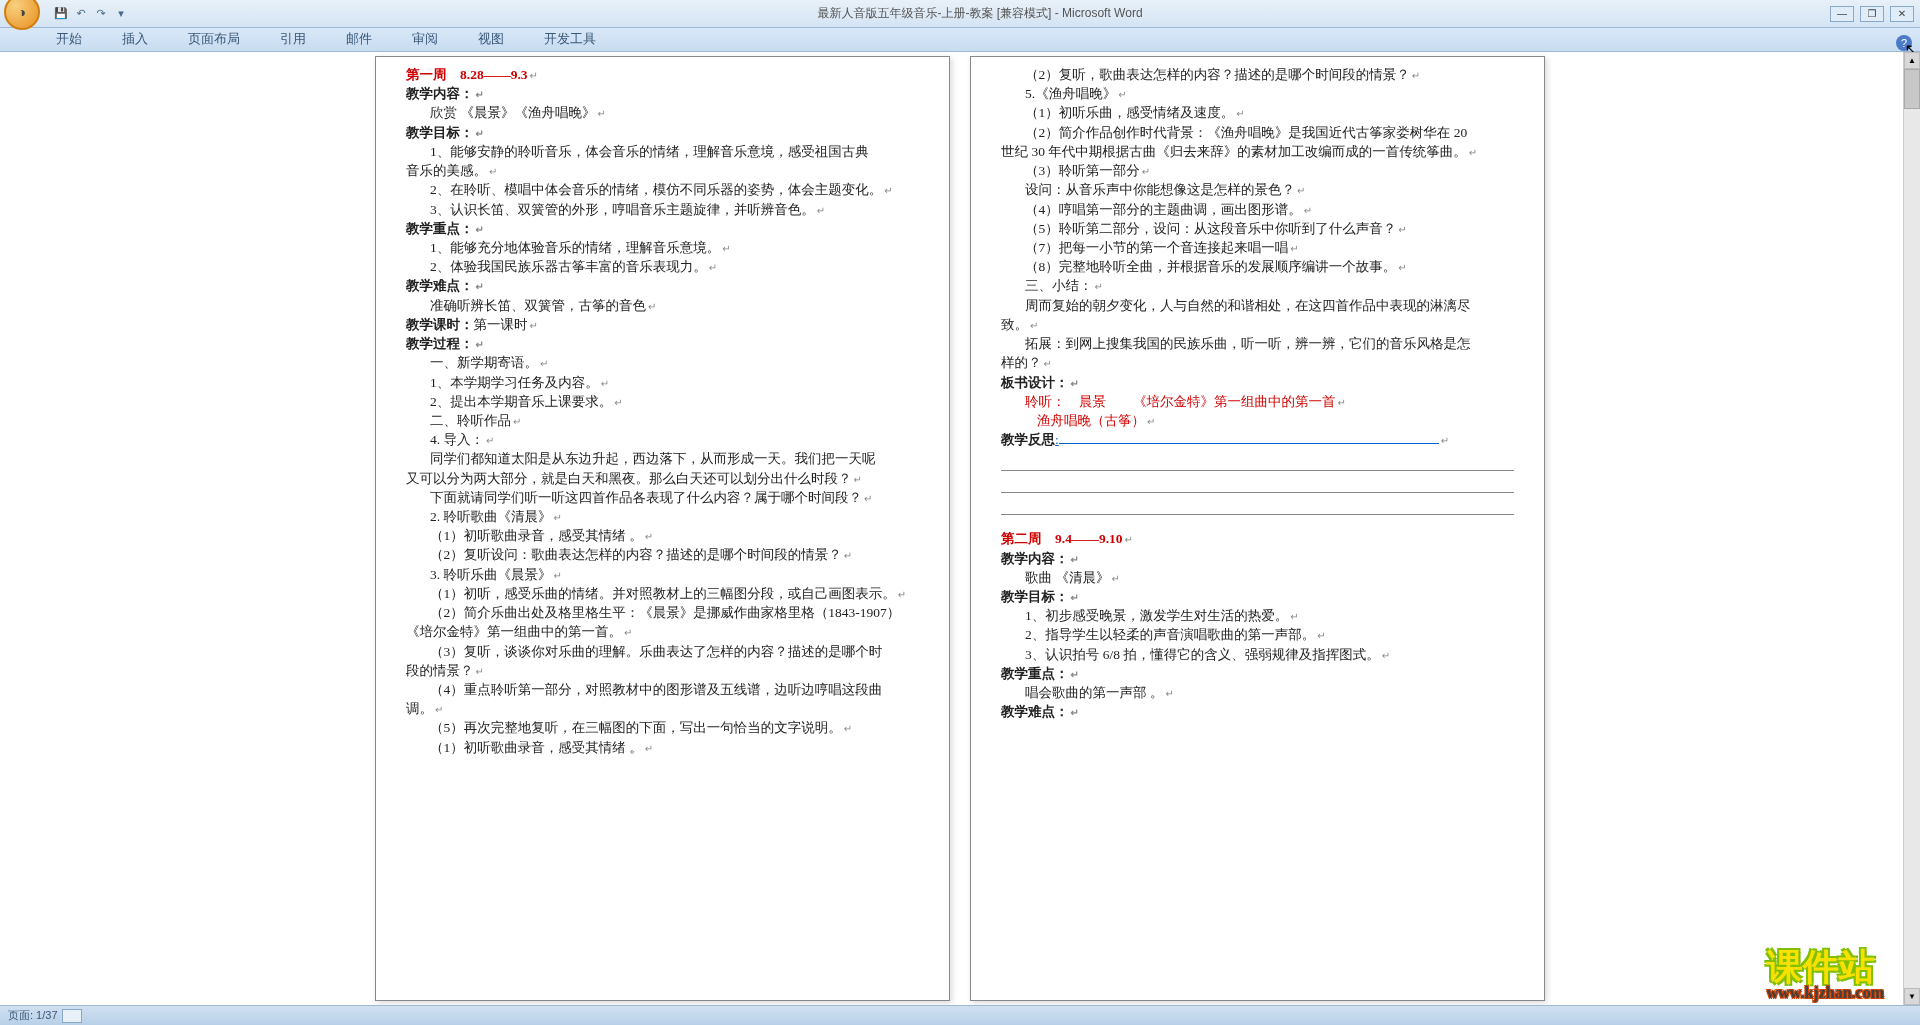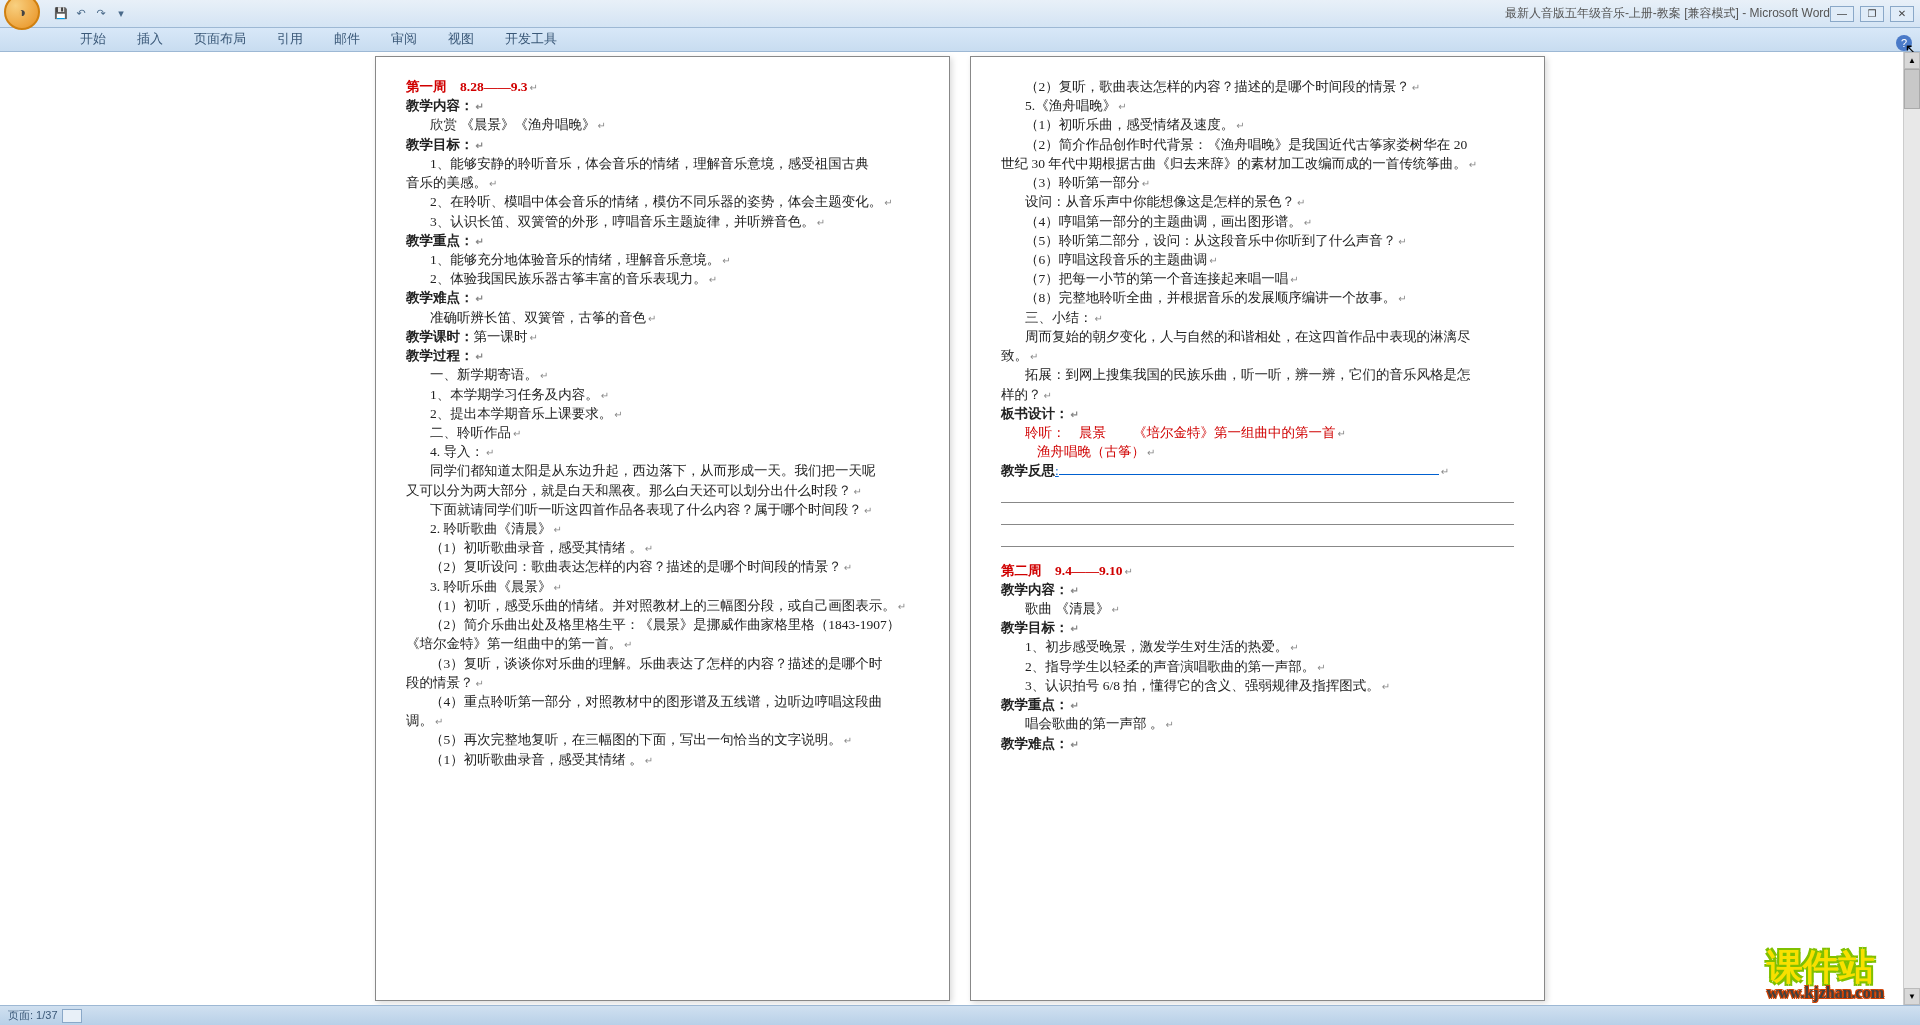--- a/index.html
+++ b/index.html
@@ -1,28 +1,28 @@
 <!DOCTYPE html>
 <html><head>
 <meta charset="utf-8">
 <style>
 *{margin:0;padding:0;box-sizing:border-box}
 body{font-family:"Microsoft YaHei",SimSun,sans-serif;background:#fff;overflow:hidden}
 .titlebar{height:28px;background:linear-gradient(#e8f0f8,#d4e4f4);display:flex;align-items:center;border-bottom:1px solid #9db8d4;font-size:12px;color:#444}
 .office-btn{width:36px;height:36px;border-radius:50%;background:radial-gradient(circle at 30% 30%,#f8d080,#e89020);margin:-4px 4px 0 4px;border:2px solid #d08010;position:relative;z-index:10;display:flex;align-items:center;justify-content:center;font-size:14px;cursor:pointer}
 .qat{display:flex;gap:2px;align-items:center;margin-left:8px}
 .qat-btn{width:18px;height:18px;display:flex;align-items:center;justify-content:center;cursor:pointer;color:#4a6a8a;font-size:11px}
-.title-text{flex:1;text-align:right;color:#555}
+.title-text{flex:1;text-align:center;color:#555}
 .win-controls{display:flex;gap:6px;margin-right:6px}
 .win-btn{width:24px;height:16px;border:1px solid #8aa8c8;background:#e0ecf8;display:flex;align-items:center;justify-content:center;font-size:10px;cursor:pointer}
-.ribbon-tabs{height:24px;background:linear-gradient(#d8e8f8,#c8dcf0);display:flex;align-items:flex-end;padding-left:68px;gap:7px;font-size:13px;color:#3a5878;border-bottom:1px solid #9db8d4}
+.ribbon-tabs{height:24px;background:linear-gradient(#d8e8f8,#c8dcf0);display:flex;align-items:flex-end;padding-left:44px;gap:16px;font-size:13px;color:#3a5878;border-bottom:1px solid #9db8d4}
 .ribbon-tab{padding:3px 12px;cursor:pointer}
 .help-icon{margin-left:auto;margin-right:8px;width:16px;height:16px;border-radius:50%;background:#4a7ac8;color:#fff;font-size:11px;display:flex;align-items:center;justify-content:center;cursor:pointer}
 .workspace{position:absolute;top:52px;bottom:20px;left:0;right:0;background:#fff;display:flex;justify-content:center;gap:20px;padding:4px 0}
-.page{width:575px;height:100%;background:#fff;border:1px solid #888;box-shadow:2px 2px 6px rgba(0,0,0,.15);padding:20px 30px;font-family:SimSun,serif;font-size:13.5px;line-height:1.35;color:#222;overflow:hidden;position:relative}
+.page{width:575px;height:100%;background:#fff;border:1px solid #888;box-shadow:2px 2px 6px rgba(0,0,0,.15);padding:8px 30px;font-family:SimSun,serif;font-size:13.5px;line-height:1.35;color:#222;overflow:hidden;position:relative}
 .page p{margin:1px 0}
 .bold{font-weight:700}
 .red{color:#d00000}
 .blue-u{color:#0060d0;text-decoration:underline}
 .indent1{padding-left:24px}
 .indent2{padding-left:36px}
 .blank-line{border-bottom:1px solid #888;height:16px;margin:6px 0}
 .scrollbar{position:absolute;top:52px;bottom:20px;right:0;width:17px;background:#e8e8e8;border-left:1px solid #ccc}
 .scroll-up,.scroll-down{height:17px;background:#d8d8d8;border:1px solid #bbb;display:flex;align-items:center;justify-content:center;font-size:8px;cursor:pointer}
 .scroll-down{position:absolute;bottom:0;width:100%}
@@ -111,21 +111,20 @@
   <div class="page">
     <p class="indent1"><span>（2）复听，歌曲表达怎样的内容？描述的是哪个时间段的情景？</span><span class="pm">↵</span></p>
     <p class="indent1"><span>5.《渔舟唱晚》</span><span class="pm">↵</span></p>
     <p class="indent1"><span>（1）初听乐曲，感受情绪及速度。</span><span class="pm">↵</span></p>
     <p class="indent1"><span>（2）简介作品创作时代背景：《渔舟唱晚》是我国近代古筝家娄树华在 20</span></p>
     <p><span>世纪 30 年代中期根据古曲《归去来辞》的素材加工改编而成的一首传统筝曲。</span><span class="pm">↵</span></p>
     <p class="indent1"><span>（3）聆听第一部分</span><span class="pm">↵</span></p>
     <p class="indent1"><span>设问：从音乐声中你能想像这是怎样的景色？</span><span class="pm">↵</span></p>
     <p class="indent1"><span>（4）哼唱第一部分的主题曲调，画出图形谱。</span><span class="pm">↵</span></p>
     <p class="indent1"><span>（5）聆听第二部分，设问：从这段音乐中你听到了什么声音？</span><span class="pm">↵</span></p>
-    <p class="indent1"><span>（6）哼唱这段音乐的主题曲调</span><span class="pm">↵</span></p>
     <p class="indent1"><span>（7）把每一小节的第一个音连接起来唱一唱</span><span class="pm">↵</span></p>
     <p class="indent1"><span>（8）完整地聆听全曲，并根据音乐的发展顺序编讲一个故事。</span><span class="pm">↵</span></p>
     <p class="indent1"><span>三、小结：</span><span class="pm">↵</span></p>
     <p class="indent1"><span>周而复始的朝夕变化，人与自然的和谐相处，在这四首作品中表现的淋漓尽</span></p>
     <p><span>致。</span><span class="pm">↵</span></p>
     <p class="indent1"><span>拓展：到网上搜集我国的民族乐曲，听一听，辨一辨，它们的音乐风格是怎</span></p>
     <p><span>样的？</span><span class="pm">↵</span></p>
     <p class="bold"><span>板书设计：</span><span class="pm">↵</span></p>
     <p class="indent1 red"><span>聆听：　晨景　　《培尔金特》第一组曲中的第一首</span><span class="pm">↵</span></p>
     <p class="indent2 red"><span>渔舟唱晚（古筝）</span><span class="pm">↵</span></p>

